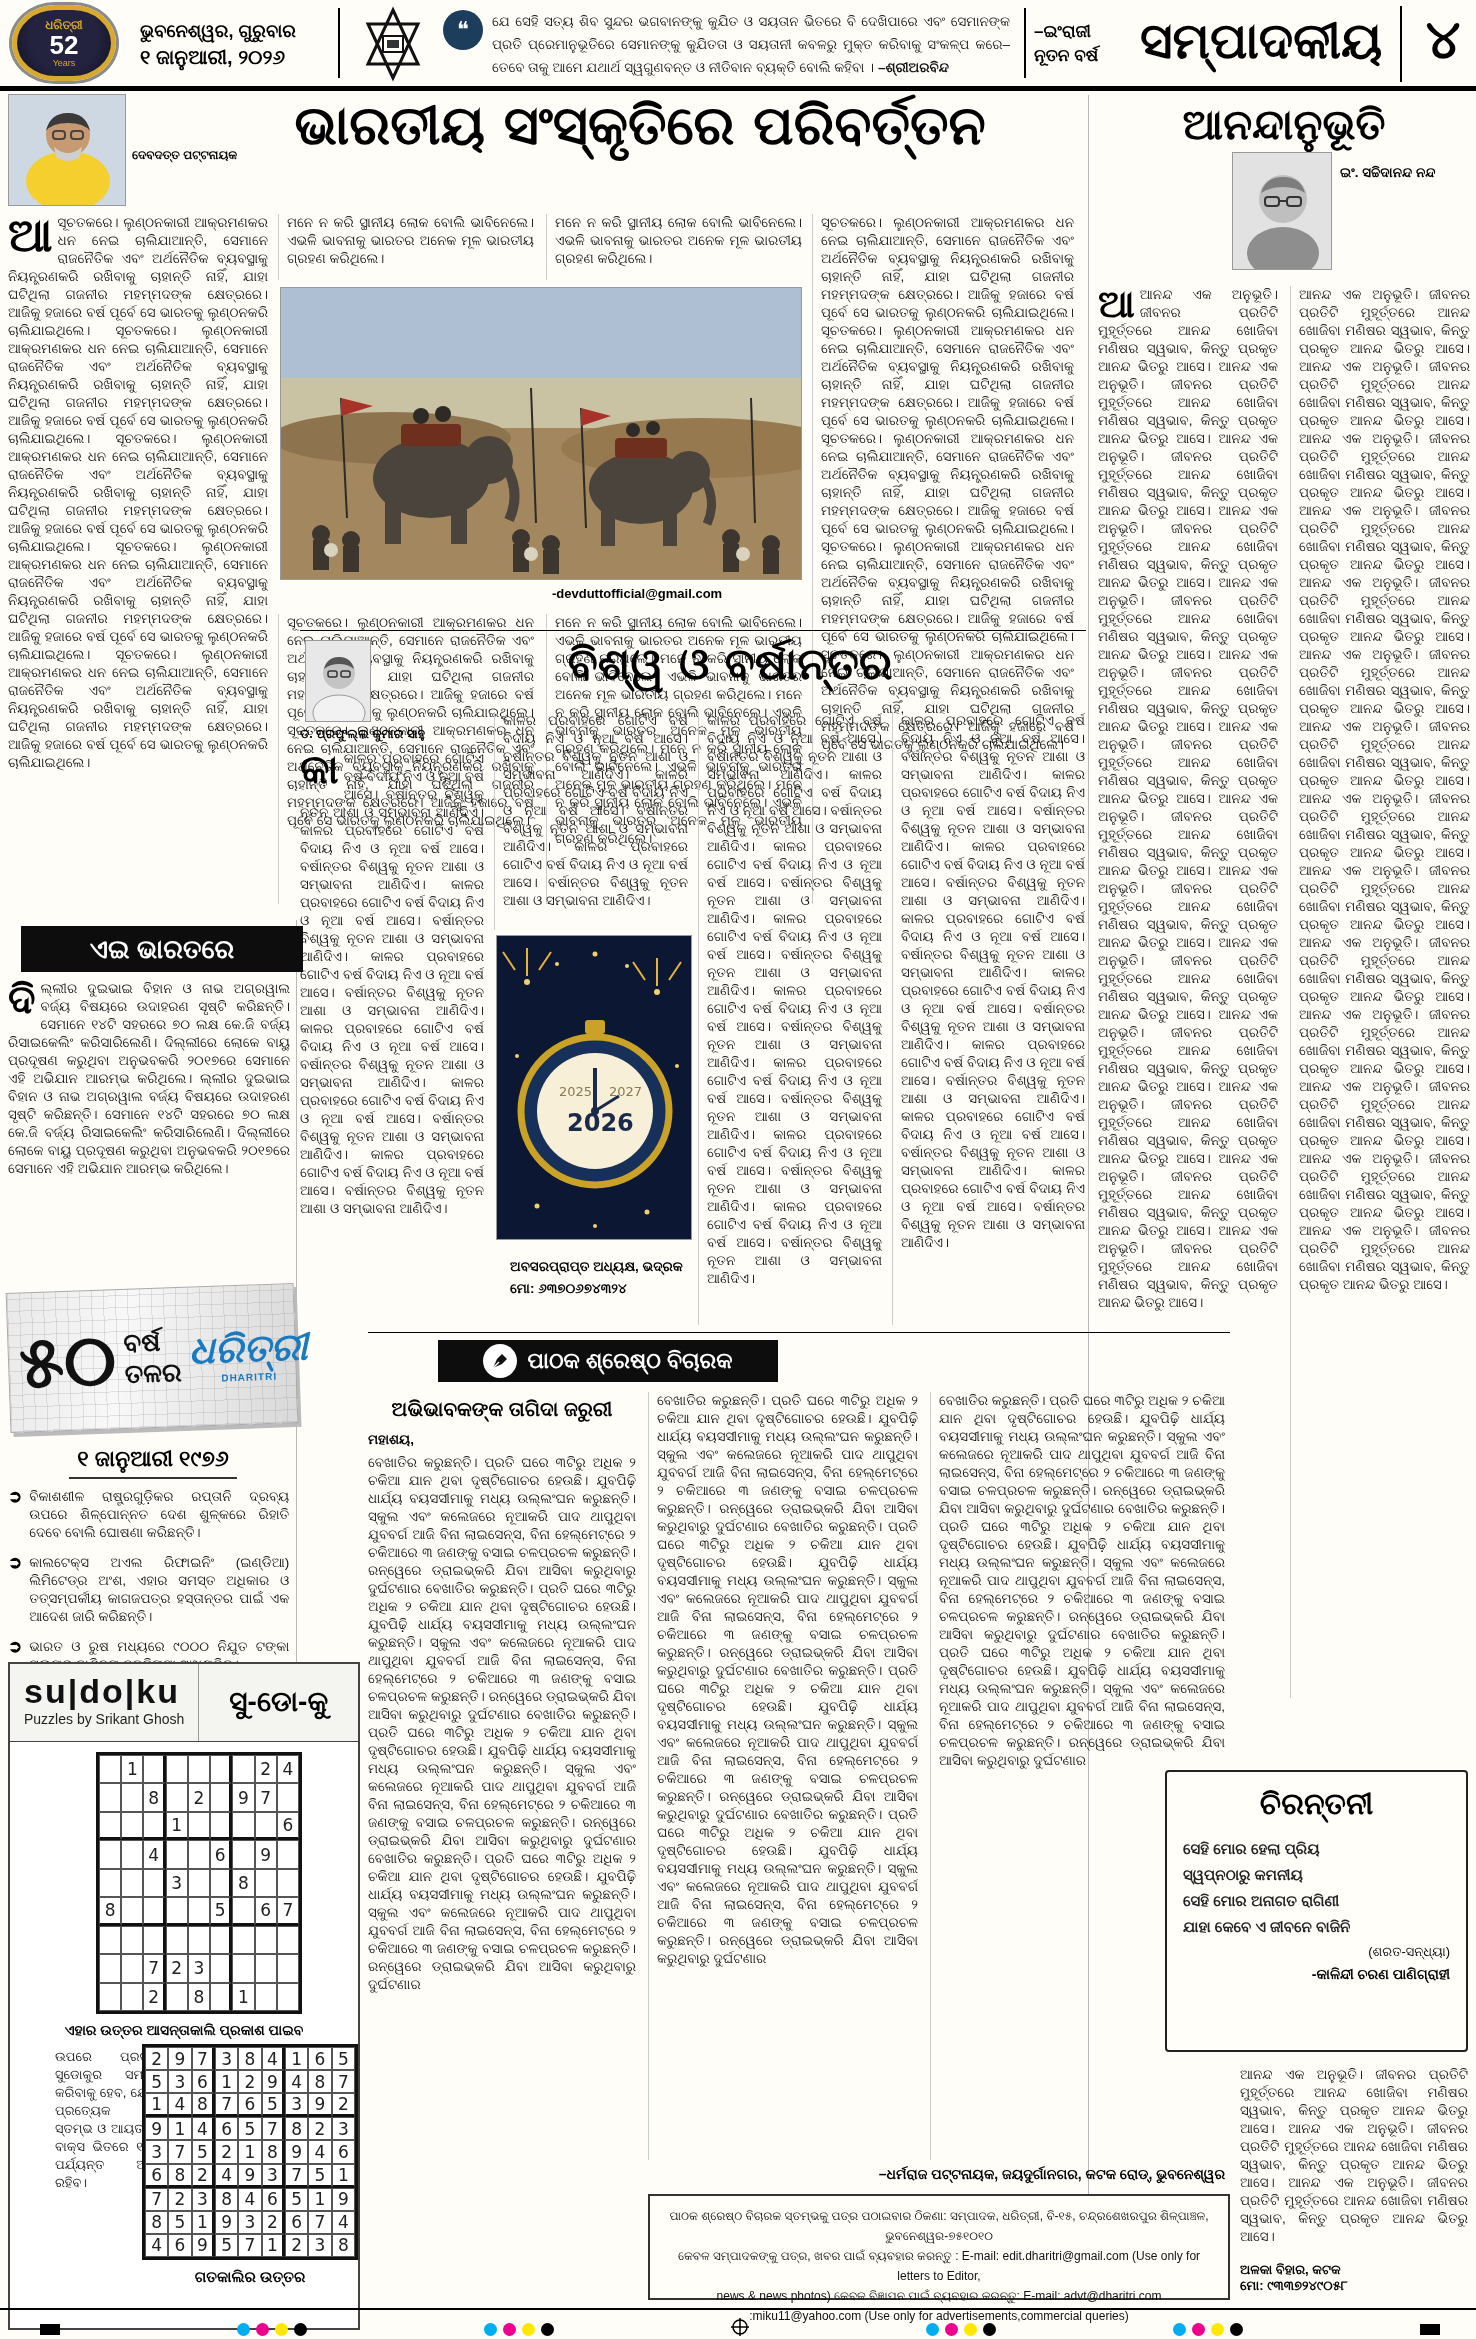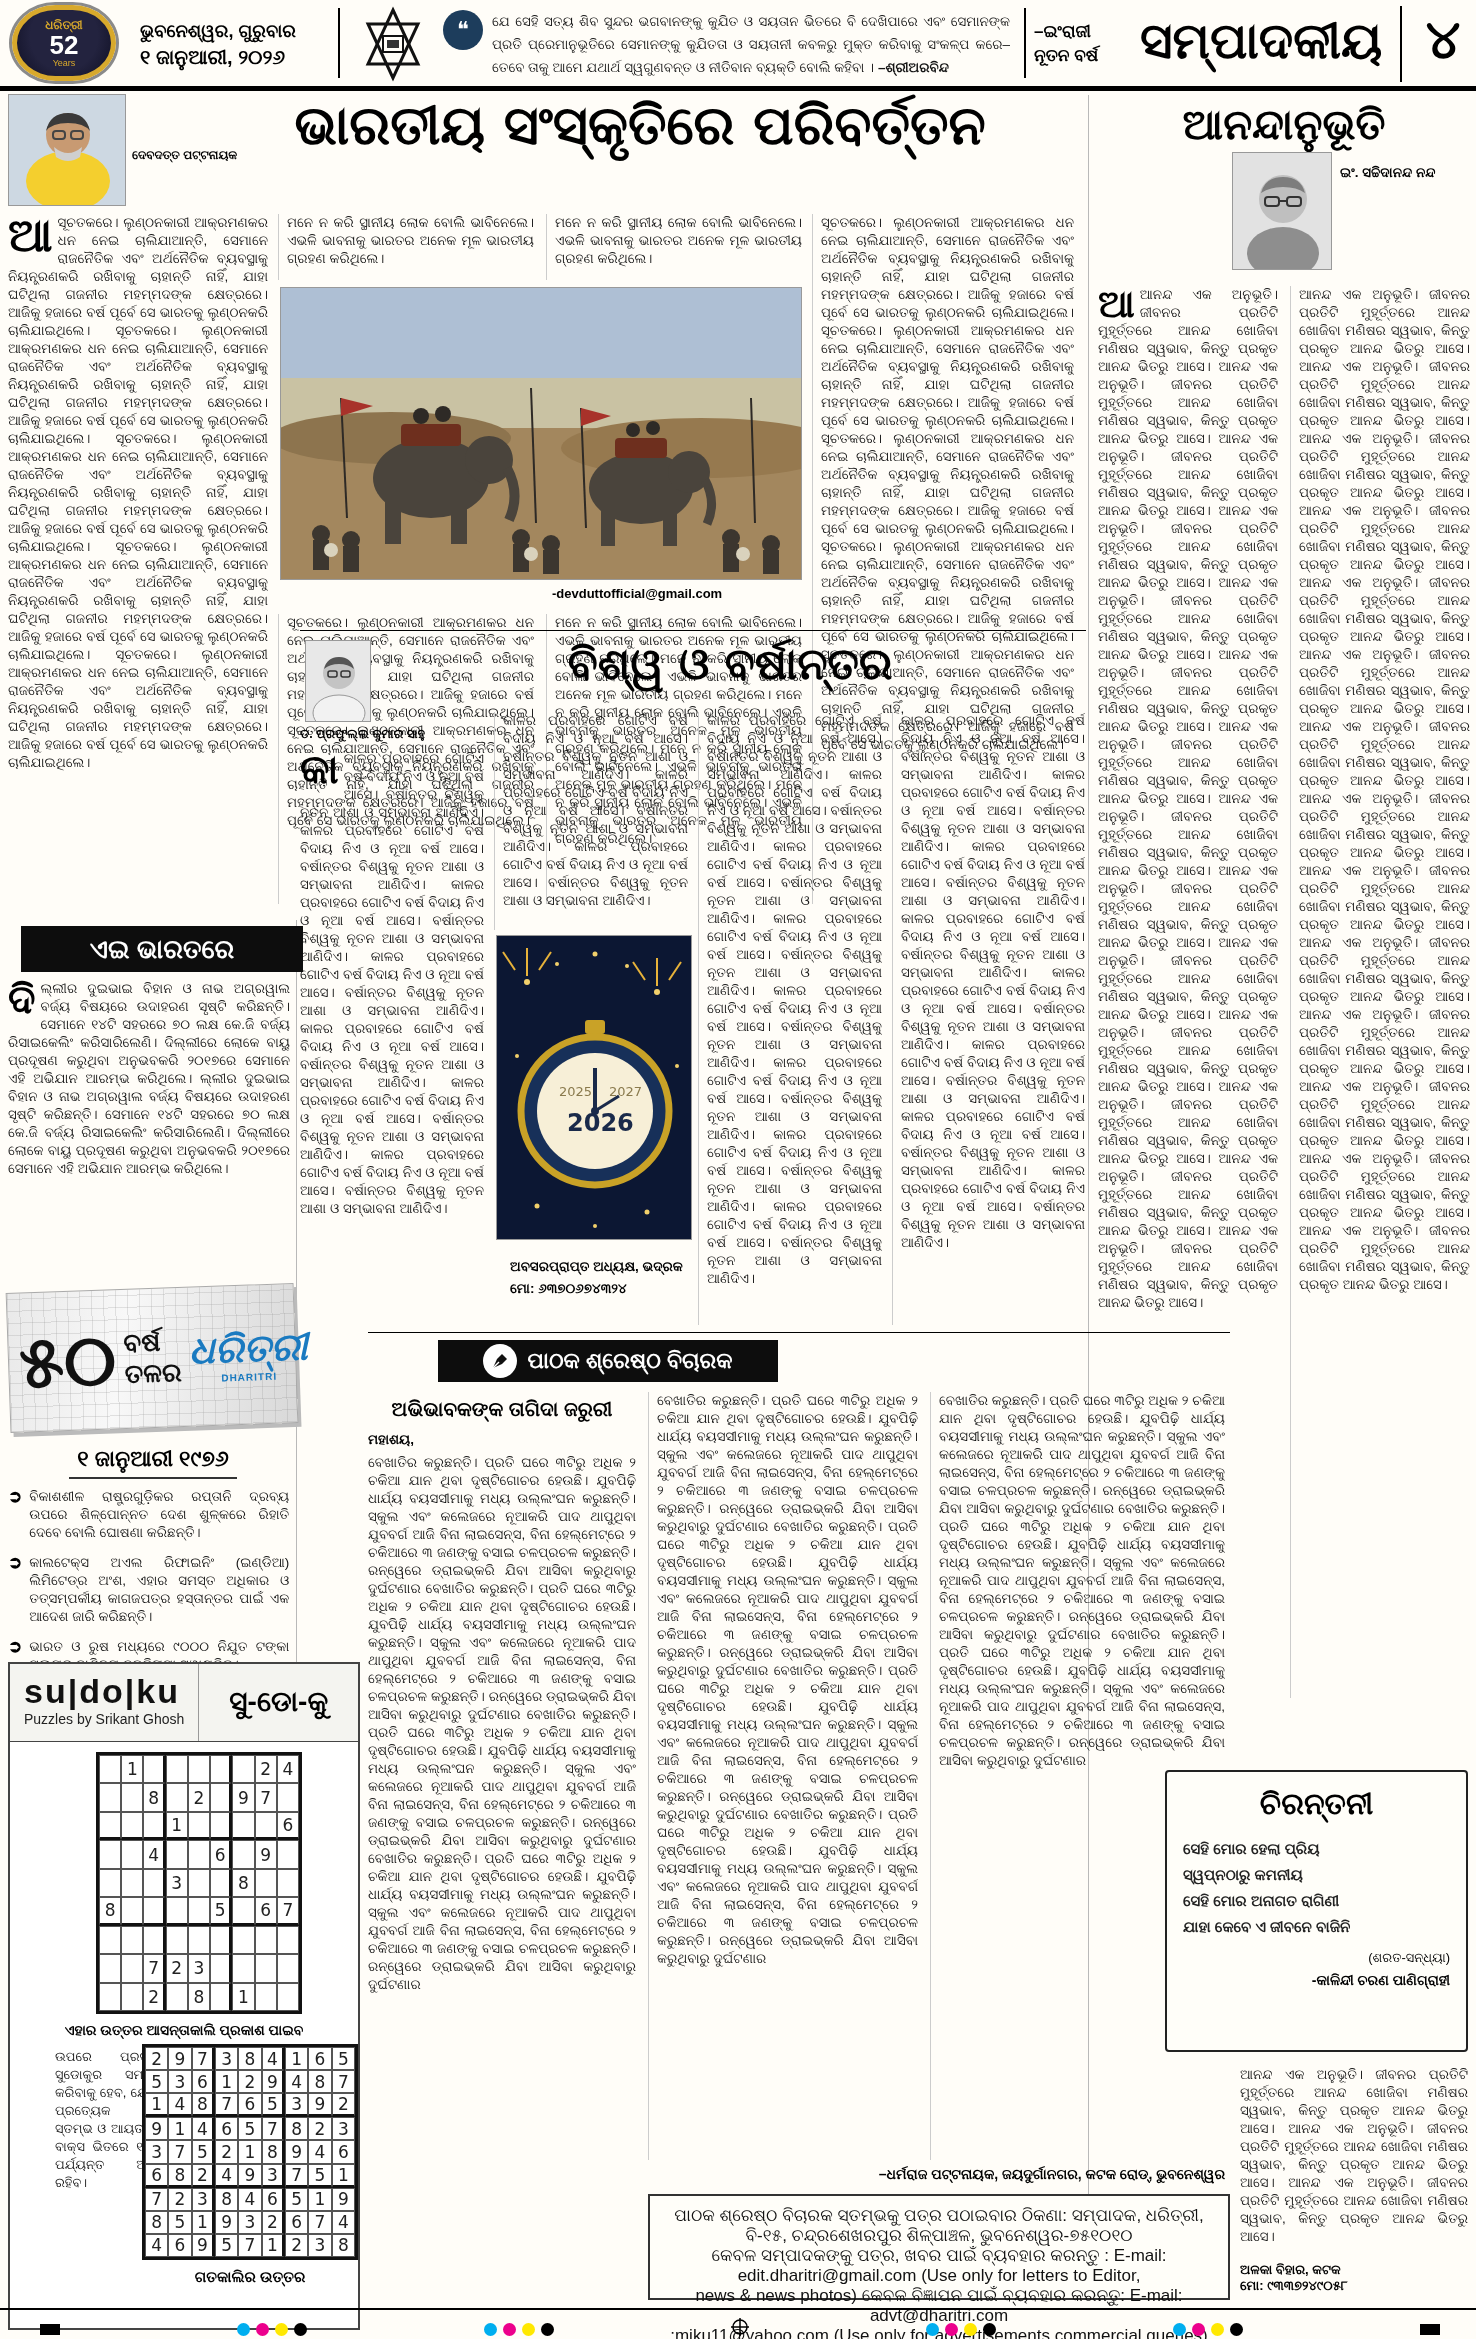--- a/index.html
+++ b/index.html
@@ -23,21 +23,21 @@
   .su-grid { display:grid; border:3px solid #111; background:#fff; }
   .su-cell { border:1px solid #555; display:flex; align-items:center; justify-content:center;
              font-family:"DejaVu Sans",sans-serif; font-size:17px; color:#222; }
   .su-cell.br { border-right:3px solid #111; }
   .su-cell.bb { border-bottom:3px solid #111; }
   .bullet-row { display:flex; gap:7px; margin-bottom:12px; }
   .bullet-glyph { font-size:17px; line-height:17px; font-weight:bold; color:#000; }
   .reg-group { display:flex; gap:6px; align-items:center; }
   .reg-dot { width:13px; height:13px; border-radius:50%; }
   .chir-box { border:2px solid #222; border-radius:4px; padding:14px 16px; }
-  .footer-box { border:2px solid #333; padding:10px 12px; font-size:17px; line-height:20px; text-align:center; color:#111; }
+  .footer-box { border:2px solid #333; padding:10px 12px; font-size:12px; line-height:20px; text-align:center; color:#111; }
   .quote-circ { width:40px; height:40px; border-radius:50%; background:#1d3d5c; color:#fff; display:flex; align-items:center;
                 justify-content:center; font-size:22px; }
   .logo-badge { width:104px; height:76px; border-radius:50% / 60%; background:radial-gradient(circle at 50% 40%, #23233f 55%, #0e0e22 100%);
                 border:5px solid #d8a92c; box-shadow:0 0 0 3px #8a8a8a; display:flex; flex-direction:column; align-items:center; justify-content:center; }
   .fifty-band { background:
       repeating-linear-gradient(0deg, rgba(150,150,150,.25) 0 1px, transparent 1px 12px),
       repeating-linear-gradient(90deg, rgba(150,150,150,.25) 0 1px, transparent 1px 12px),
       linear-gradient(100deg,#e9e9e9,#f8f8f8 40%,#d8d8d8);
       transform:rotate(-2deg); border:1px solid #aaa; box-shadow:3px 4px 0 #bbb; display:flex; align-items:center; padding:0 10px; gap:8px; }
 </style>
@@ -208,21 +208,21 @@
   <div class="abs body-text" style="left:1290px; top:286px; width:180px; height:1412px; border-left:1px solid #ccc; padding-left:8px;">ଆନନ୍ଦ ଏକ ଅନୁଭୂତି। ଜୀବନର ପ୍ରତିଟି ମୁହୂର୍ତ୍ତରେ ଆନନ୍ଦ ଖୋଜିବା ମଣିଷର ସ୍ୱଭାବ, କିନ୍ତୁ ପ୍ରକୃତ ଆନନ୍ଦ ଭିତରୁ ଆସେ। ଆନନ୍ଦ ଏକ ଅନୁଭୂତି। ଜୀବନର ପ୍ରତିଟି ମୁହୂର୍ତ୍ତରେ ଆନନ୍ଦ ଖୋଜିବା ମଣିଷର ସ୍ୱଭାବ, କିନ୍ତୁ ପ୍ରକୃତ ଆନନ୍ଦ ଭିତରୁ ଆସେ। ଆନନ୍ଦ ଏକ ଅନୁଭୂତି। ଜୀବନର ପ୍ରତିଟି ମୁହୂର୍ତ୍ତରେ ଆନନ୍ଦ ଖୋଜିବା ମଣିଷର ସ୍ୱଭାବ, କିନ୍ତୁ ପ୍ରକୃତ ଆନନ୍ଦ ଭିତରୁ ଆସେ। ଆନନ୍ଦ ଏକ ଅନୁଭୂତି। ଜୀବନର ପ୍ରତିଟି ମୁହୂର୍ତ୍ତରେ ଆନନ୍ଦ ଖୋଜିବା ମଣିଷର ସ୍ୱଭାବ, କିନ୍ତୁ ପ୍ରକୃତ ଆନନ୍ଦ ଭିତରୁ ଆସେ। ଆନନ୍ଦ ଏକ ଅନୁଭୂତି। ଜୀବନର ପ୍ରତିଟି ମୁହୂର୍ତ୍ତରେ ଆନନ୍ଦ ଖୋଜିବା ମଣିଷର ସ୍ୱଭାବ, କିନ୍ତୁ ପ୍ରକୃତ ଆନନ୍ଦ ଭିତରୁ ଆସେ। ଆନନ୍ଦ ଏକ ଅନୁଭୂତି। ଜୀବନର ପ୍ରତିଟି ମୁହୂର୍ତ୍ତରେ ଆନନ୍ଦ ଖୋଜିବା ମଣିଷର ସ୍ୱଭାବ, କିନ୍ତୁ ପ୍ରକୃତ ଆନନ୍ଦ ଭିତରୁ ଆସେ। ଆନନ୍ଦ ଏକ ଅନୁଭୂତି। ଜୀବନର ପ୍ରତିଟି ମୁହୂର୍ତ୍ତରେ ଆନନ୍ଦ ଖୋଜିବା ମଣିଷର ସ୍ୱଭାବ, କିନ୍ତୁ ପ୍ରକୃତ ଆନନ୍ଦ ଭିତରୁ ଆସେ। ଆନନ୍ଦ ଏକ ଅନୁଭୂତି। ଜୀବନର ପ୍ରତିଟି ମୁହୂର୍ତ୍ତରେ ଆନନ୍ଦ ଖୋଜିବା ମଣିଷର ସ୍ୱଭାବ, କିନ୍ତୁ ପ୍ରକୃତ ଆନନ୍ଦ ଭିତରୁ ଆସେ। ଆନନ୍ଦ ଏକ ଅନୁଭୂତି। ଜୀବନର ପ୍ରତିଟି ମୁହୂର୍ତ୍ତରେ ଆନନ୍ଦ ଖୋଜିବା ମଣିଷର ସ୍ୱଭାବ, କିନ୍ତୁ ପ୍ରକୃତ ଆନନ୍ଦ ଭିତରୁ ଆସେ। ଆନନ୍ଦ ଏକ ଅନୁଭୂତି। ଜୀବନର ପ୍ରତିଟି ମୁହୂର୍ତ୍ତରେ ଆନନ୍ଦ ଖୋଜିବା ମଣିଷର ସ୍ୱଭାବ, କିନ୍ତୁ ପ୍ରକୃତ ଆନନ୍ଦ ଭିତରୁ ଆସେ। ଆନନ୍ଦ ଏକ ଅନୁଭୂତି। ଜୀବନର ପ୍ରତିଟି ମୁହୂର୍ତ୍ତରେ ଆନନ୍ଦ ଖୋଜିବା ମଣିଷର ସ୍ୱଭାବ, କିନ୍ତୁ ପ୍ରକୃତ ଆନନ୍ଦ ଭିତରୁ ଆସେ। ଆନନ୍ଦ ଏକ ଅନୁଭୂତି। ଜୀବନର ପ୍ରତିଟି ମୁହୂର୍ତ୍ତରେ ଆନନ୍ଦ ଖୋଜିବା ମଣିଷର ସ୍ୱଭାବ, କିନ୍ତୁ ପ୍ରକୃତ ଆନନ୍ଦ ଭିତରୁ ଆସେ। ଆନନ୍ଦ ଏକ ଅନୁଭୂତି। ଜୀବନର ପ୍ରତିଟି ମୁହୂର୍ତ୍ତରେ ଆନନ୍ଦ ଖୋଜିବା ମଣିଷର ସ୍ୱଭାବ, କିନ୍ତୁ ପ୍ରକୃତ ଆନନ୍ଦ ଭିତରୁ ଆସେ। ଆନନ୍ଦ ଏକ ଅନୁଭୂତି। ଜୀବନର ପ୍ରତିଟି ମୁହୂର୍ତ୍ତରେ ଆନନ୍ଦ ଖୋଜିବା ମଣିଷର ସ୍ୱଭାବ, କିନ୍ତୁ ପ୍ରକୃତ ଆନନ୍ଦ ଭିତରୁ ଆସେ।</div>
 
   <div class="abs chir-box" style="left:1165px; top:1770px; width:303px; height:282px; background:#fffef9;">
     <div class="headline center" style="font-size:30px; margin-bottom:14px;">ଚିରନ୍ତନୀ</div>
     <div style="font-size:15px; line-height:26px; font-weight:bold; color:#222;">
       <div>ସେହି ମୋର ହେଲା ପ୍ରିୟ</div>
       <div>ସ୍ୱପ୍ନଠାରୁ କମନୀୟ</div>
       <div>ସେହି ମୋର ଅନାଗତ ରାଗିଣୀ</div>
       <div>ଯାହା କେବେ ଏ ଜୀବନେ ବାଜିନି</div>
     </div>
-    <div class="right" style="font-size:13px; margin-top:10px;">(ଶରତ-ସନ୍ଧ୍ୟା)</div>
+    <div class="right" style="font-size:13px; margin-top:4px;">(ଶରତ-ସନ୍ଧ୍ୟା)</div>
     <div class="right bold" style="font-size:14px; margin-top:6px;">-କାଳିନ୍ଦୀ ଚରଣ ପାଣିଗ୍ରାହୀ</div>
   </div>
 
   <div class="abs body-text" style="left:1240px; top:2066px; width:228px; height:192px;">ଆନନ୍ଦ ଏକ ଅନୁଭୂତି। ଜୀବନର ପ୍ରତିଟି ମୁହୂର୍ତ୍ତରେ ଆନନ୍ଦ ଖୋଜିବା ମଣିଷର ସ୍ୱଭାବ, କିନ୍ତୁ ପ୍ରକୃତ ଆନନ୍ଦ ଭିତରୁ ଆସେ। ଆନନ୍ଦ ଏକ ଅନୁଭୂତି। ଜୀବନର ପ୍ରତିଟି ମୁହୂର୍ତ୍ତରେ ଆନନ୍ଦ ଖୋଜିବା ମଣିଷର ସ୍ୱଭାବ, କିନ୍ତୁ ପ୍ରକୃତ ଆନନ୍ଦ ଭିତରୁ ଆସେ। ଆନନ୍ଦ ଏକ ଅନୁଭୂତି। ଜୀବନର ପ୍ରତିଟି ମୁହୂର୍ତ୍ତରେ ଆନନ୍ଦ ଖୋଜିବା ମଣିଷର ସ୍ୱଭାବ, କିନ୍ତୁ ପ୍ରକୃତ ଆନନ୍ଦ ଭିତରୁ ଆସେ।</div>
   <div class="abs bold" style="left:1240px; top:2262px; width:228px; font-size:13px;">
     <div>ଅଳକା ବିହାର, କଟକ</div>
     <div>ମୋ: ୯୩୩୭୨୪୯୦୫୮</div>
   </div>
 
   <div class="abs rule-h" style="left:300px; top:630px; width:786px; height:1px;"></div>

